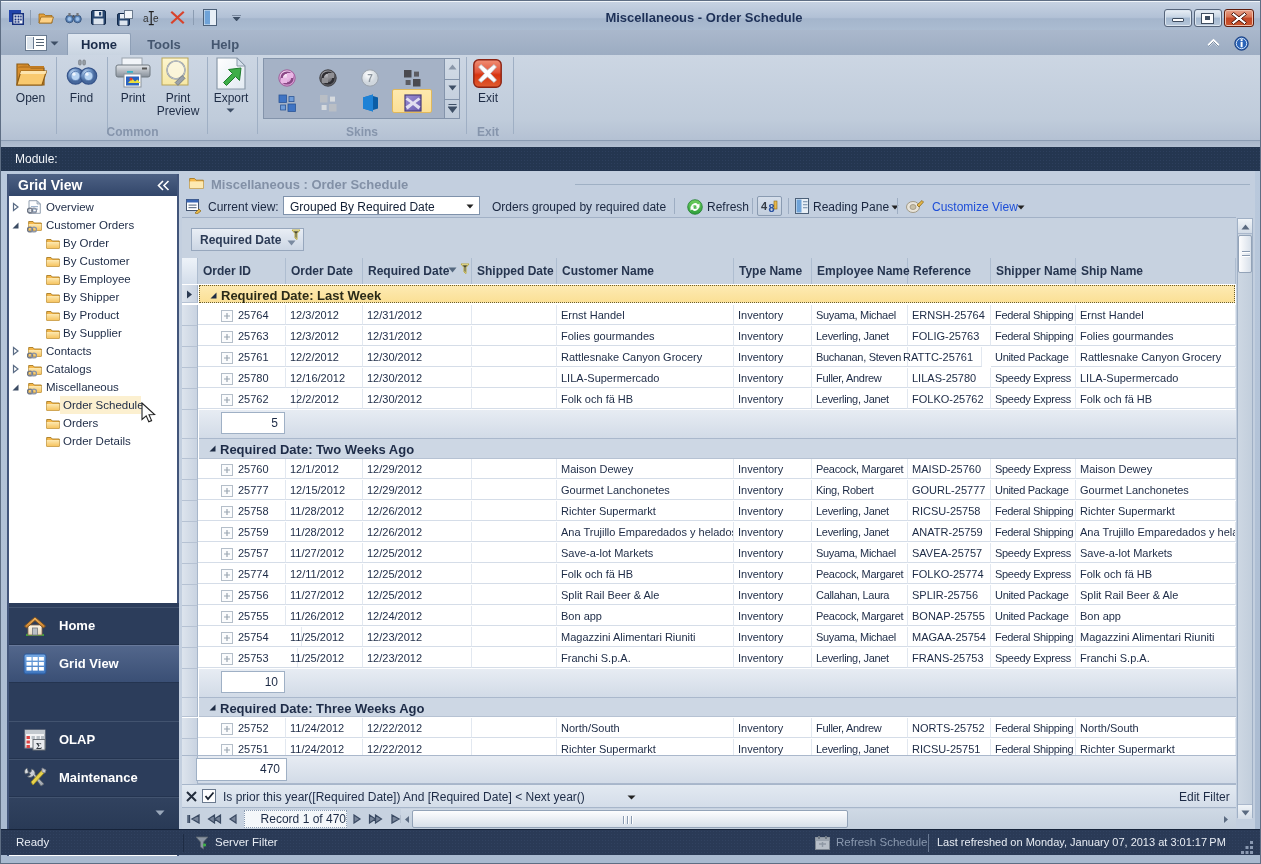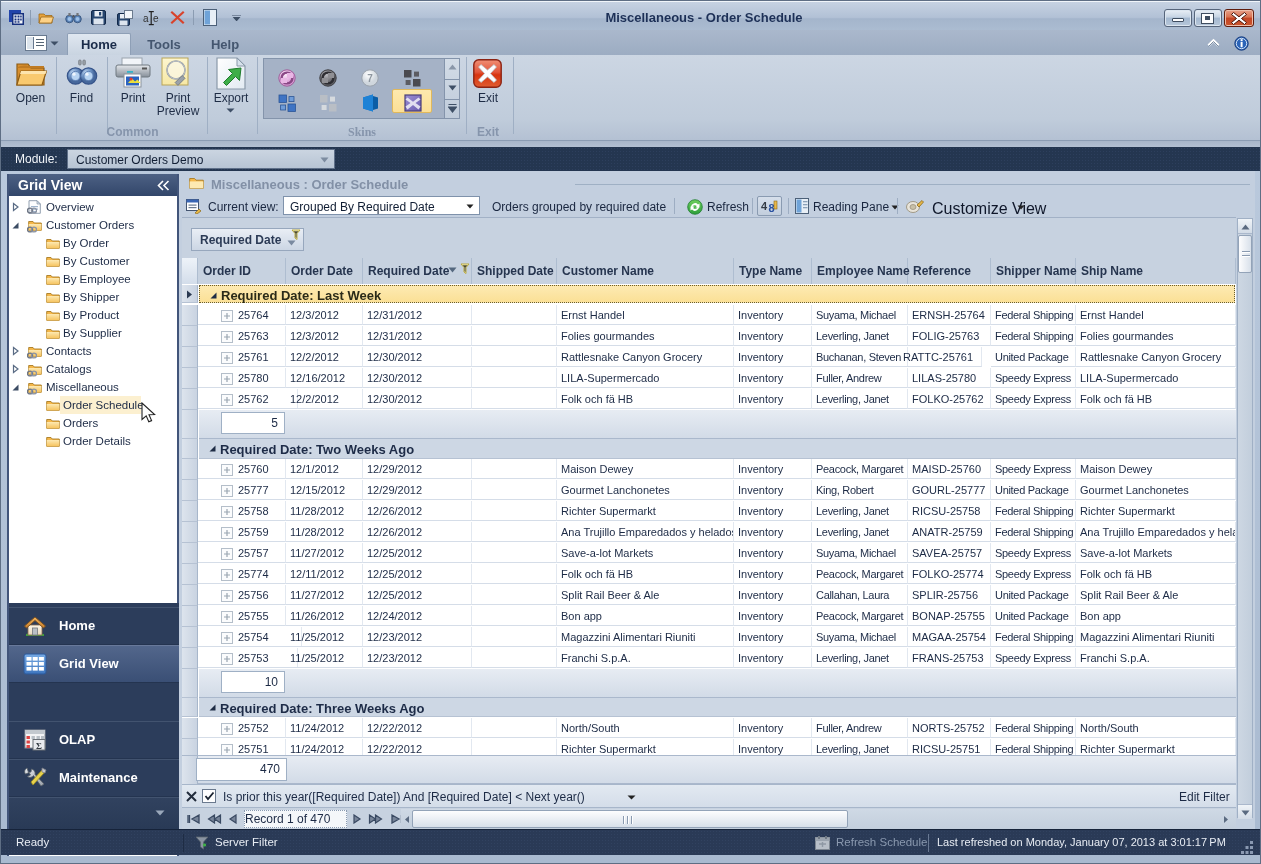--- a/index.html
+++ b/index.html
@@ -64,21 +64,21 @@
 .drow { position:absolute; left:17px; width:1037px; height:21px; background:#fff; font-size:12px; color:#1c2a45; }
 .cell { position:absolute; top:0; height:20px; border-right:1px solid #e2e8f0; border-bottom:1px solid #d5dde8; white-space:nowrap; overflow:hidden; }
 .cell .t { position:absolute; left:4px; top:4px; font-size:11px; }
 .frow { position:absolute; left:17px; width:1037px; background:linear-gradient(#e7ecf3,#d2dbe7); border-bottom:1px solid #aab8cc; }
 .fbox { position:absolute; background:#fff; border:1px solid #9fb0c5; font-size:12px; color:#1c2a45; }
 .fbox .t { position:absolute; right:6px; top:3px; }
 
 #filterbar { position:absolute; left:182px; top:784px; width:1054px; height:23px; background:linear-gradient(#e2e9f1,#d4dde9); border-top:1px solid #a7b6ca; font-size:12px; color:#1c2a45; }
 
 #navig { position:absolute; left:182px; top:807px; width:1054px; height:23px; background:#c7d2e0; border-top:1px solid #a7b6ca; }
-#recbox { position:absolute; left:62px; top:2px; width:103px; height:18px; background:#f4f7fa; border:1px dotted #8a9bb2; font-size:12px; color:#1c2a45; text-align:left; line-height:16px; }
+#recbox { position:absolute; left:62px; top:2px; width:103px; height:18px; background:#f4f7fa; border:1px dotted #8a9bb2; font-size:12px; color:#1c2a45; text-align:right; line-height:16px; }
 
 #vscroll { position:absolute; left:1237px; top:218px; width:16px; height:600px; background:linear-gradient(90deg,#cdd7e3,#c2cedc); border:1px solid #a0b0c5; }
 
 #leftpanel { position:absolute; left:7px; top:174px; width:172px; height:682px; background:#fff; border-left:2px solid #42557a; border-right:2px solid #42557a; }
 #gv-header { position:absolute; left:9px; top:174px; width:168px; height:22px; background:linear-gradient(#4d6184,#32466a); color:#fff; }
 #gv-header .t { position:absolute; left:9px; top:3px; font-size:14px; font-weight:bold; }
 #tree { position:absolute; left:9px; top:196px; width:168px; height:407px; background:#fff; overflow:hidden; }
 
 #navpanel { position:absolute; left:9px; top:603px; width:170px; height:226px; background:#2c3d5b; }
 .navrow { position:absolute; left:0; width:170px; height:38px; color:#fff; font-size:13px; font-weight:bold;
@@ -287,21 +287,21 @@
 
   <div class="ribbon-sep" style="left:56px"></div>
   <div class="ribbon-sep" style="left:107px"></div>
   <div class="ribbon-sep" style="left:207px"></div>
   <div class="ribbon-sep" style="left:257px"></div>
   <div class="ribbon-caption" style="left:10px;width:245px;">Common</div>
 
   <div id="skins-box"></div>
   <div id="skins-scroll"></div>
   <div class="skin-sel"></div>
-  <div class="ribbon-caption" style="left:263px;width:198px;font-family:Liberation Serif, serif;">Skins</div>
+  <div class="ribbon-caption" style="left:263px;width:198px;">Skins</div>
   <div id="skin-icons">
 
     <svg class="abs" style="left:278px;top:69px" width="18" height="18" viewBox="0 0 18 18">
       <circle cx="9" cy="9" r="8.2" fill="url(#sk1)" stroke="#9e5f9a" stroke-width="1"></circle>
       <circle cx="9" cy="9" r="5.4" fill="none" stroke="#8a4886" stroke-width="2.4"></circle>
       <rect x="9" y="4" width="6" height="5" fill="#e8b6e4"></rect>
         <rect x="3" y="9" width="6" height="5" fill="#e8b6e4"></rect>
       <defs>
           <radialGradient id="sk1" cx="0.4" cy="0.3">
             <stop offset="0" stop-color="#fbeafa"></stop>
@@ -391,26 +391,20 @@
         </linearGradient>
       </defs>
   </svg>
   <div class="bigbtn-label" style="left:466px;top:92px;width:44px;">Exit</div>
   <div class="ribbon-sep" style="left:466px"></div>
   <div class="ribbon-caption" style="left:466px;width:44px;">Exit</div>
   <div class="ribbon-sep" style="left:513px"></div>
 </div>
 <div id="modulebar">
   <div class="lbl">Module:</div>
-  <div id="module-combo">
-      <div class="txt">Customer Orders Demo</div>
-      <svg class="abs" style="left:252px;top:7px" width="9" height="6" viewBox="0 0 9 6">
-        <path d="M0.5 0.5 h8 l-4 5 z" fill="#7d8ca0"></path>
-      </svg>
-    </div>
 </div>
 <div id="main"></div>
 <div id="content-header">
   <svg class="abs" style="left:189px;top:176px" width="15" height="13" viewBox="0 0 15 13">
       <path d="M0.7 2.5 L5.5 2.5 L7 4.2 L14.3 4.2 L14.3 12.3 L0.7 12.3 Z" fill="#f5b74a" stroke="#a97c22" stroke-width="0.9"></path>
       <path d="M0.7 5.4 L14.3 5.4 L14.3 12.3 L0.7 12.3 Z" fill="#fde9b2"></path>
     </svg>
   <div id="chead-text">Miscellaneous : Order Schedule</div>
   <div class="chead-line" style="left:575px;width:675px;"></div>
 </div>
@@ -461,21 +455,21 @@
   <div class="abs" style="left:813px;top:200px;font-size:12px;color:#1a2740">Reading Pane</div>
   <svg class="abs" style="left:891px;top:205px" width="8" height="5" viewBox="0 0 8 5">
       <path d="M0.5 0.5 h7 l-3.5 4 z" fill="#222"></path>
     </svg>
   <div class="tsep" style="left:897px"></div>
   <svg class="abs" style="left:906px;top:199px" width="18" height="15" viewBox="0 0 18 15">
     <ellipse cx="7" cy="8" rx="6.5" ry="5.5" fill="#e8e4da" stroke="#9a927e" stroke-width="0.9"></ellipse>
     <ellipse cx="7" cy="8" rx="3" ry="2.5" fill="#c8c0a8" stroke="#9a927e" stroke-width="0.8"></ellipse>
     <path d="M11 6 L16 1.5 L17.5 3 L13 8 Z" fill="#e8b84a" stroke="#8a6a1a" stroke-width="0.8"></path>
   </svg>
-  <div class="abs" style="left:932px;top:200px;font-size:16px;color:#0f172a">Customize View</div>
+  <div class="abs" style="left:932px;top:200px;font-size:12px;color:#1d4ed8">Customize View</div>
   <svg class="abs" style="left:1017px;top:205px" width="8" height="5" viewBox="0 0 8 5">
       <path d="M0.5 0.5 h7 l-3.5 4 z" fill="#222"></path>
     </svg>
 </div>
 <div id="grid"></div>
 <div id="grpbtn">
   <div class="t">Required Date</div>
   <svg class="abs" style="left:95px;top:11px" width="9" height="6" viewBox="0 0 9 6">
       <path d="M0.5 0.5 h8 l-4 5 z" fill="#7a8aa0"></path>
     </svg>

